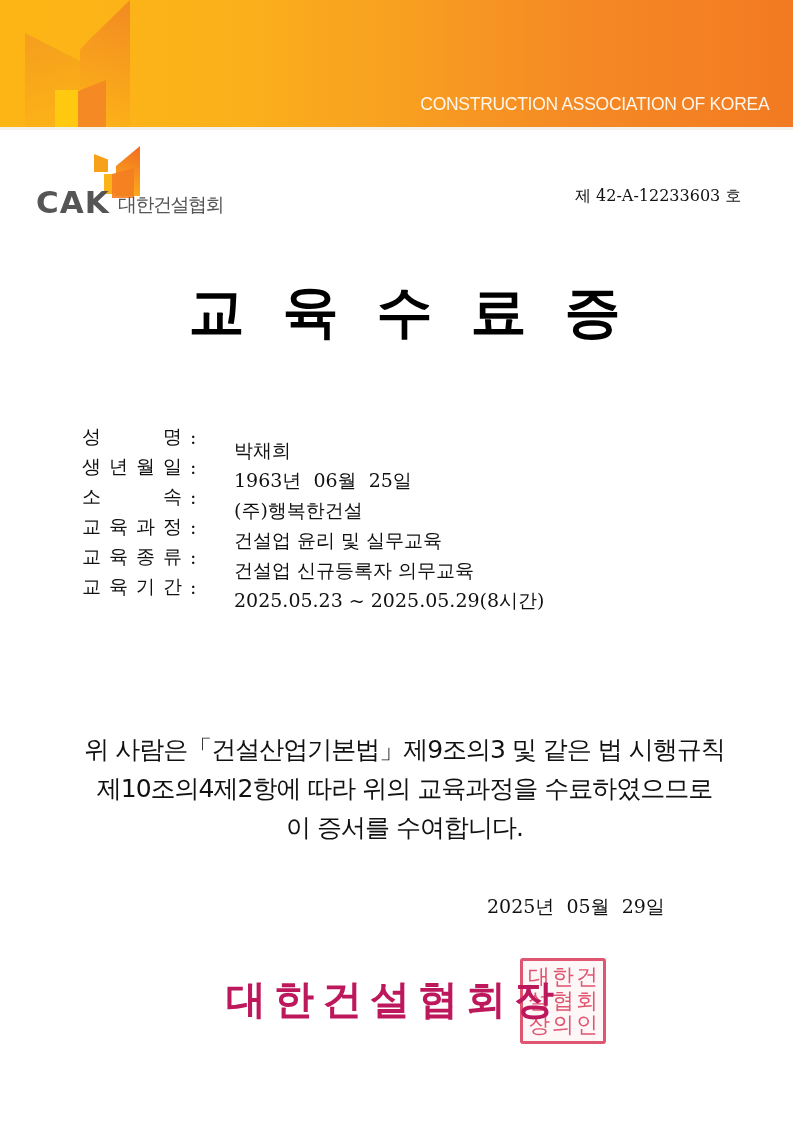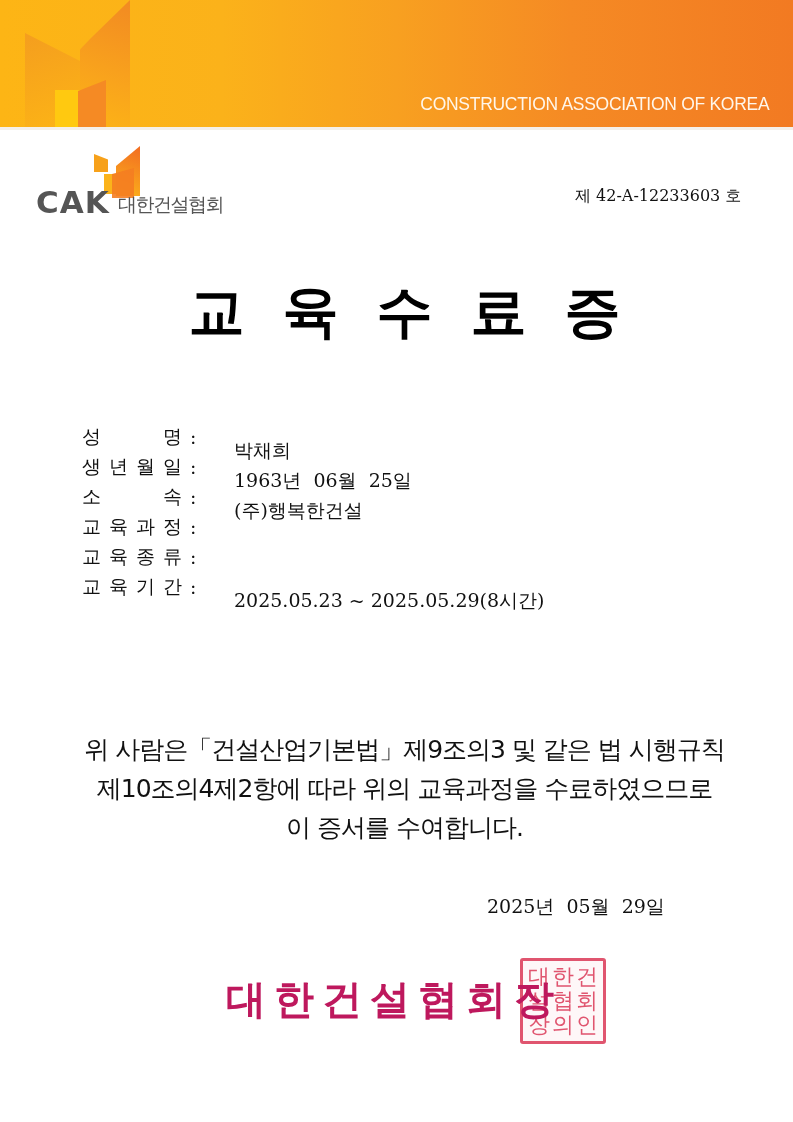--- a/index.html
+++ b/index.html
@@ -145,29 +145,31 @@
     <div class="value">(주)행복한건설</div>
   </div>
   <div class="row">
     <div class="label">
       <span>교</span>
         <span>육</span>
         <span>과</span>
         <span>정</span>
     </div>
     <div class="colon">:</div>
+    <div class="value">건설업 윤리 및 실무교육</div>
   </div>
   <div class="row">
     <div class="label">
       <span>교</span>
         <span>육</span>
         <span>종</span>
         <span>류</span>
     </div>
     <div class="colon">:</div>
+    <div class="value">건설업 신규등록자 의무교육</div>
   </div>
   <div class="row">
     <div class="label">
       <span>교</span>
         <span>육</span>
         <span>기</span>
         <span>간</span>
     </div>
     <div class="colon">:</div>
     <div class="value">2025.05.23 ~ 2025.05.29(8시간)</div>

